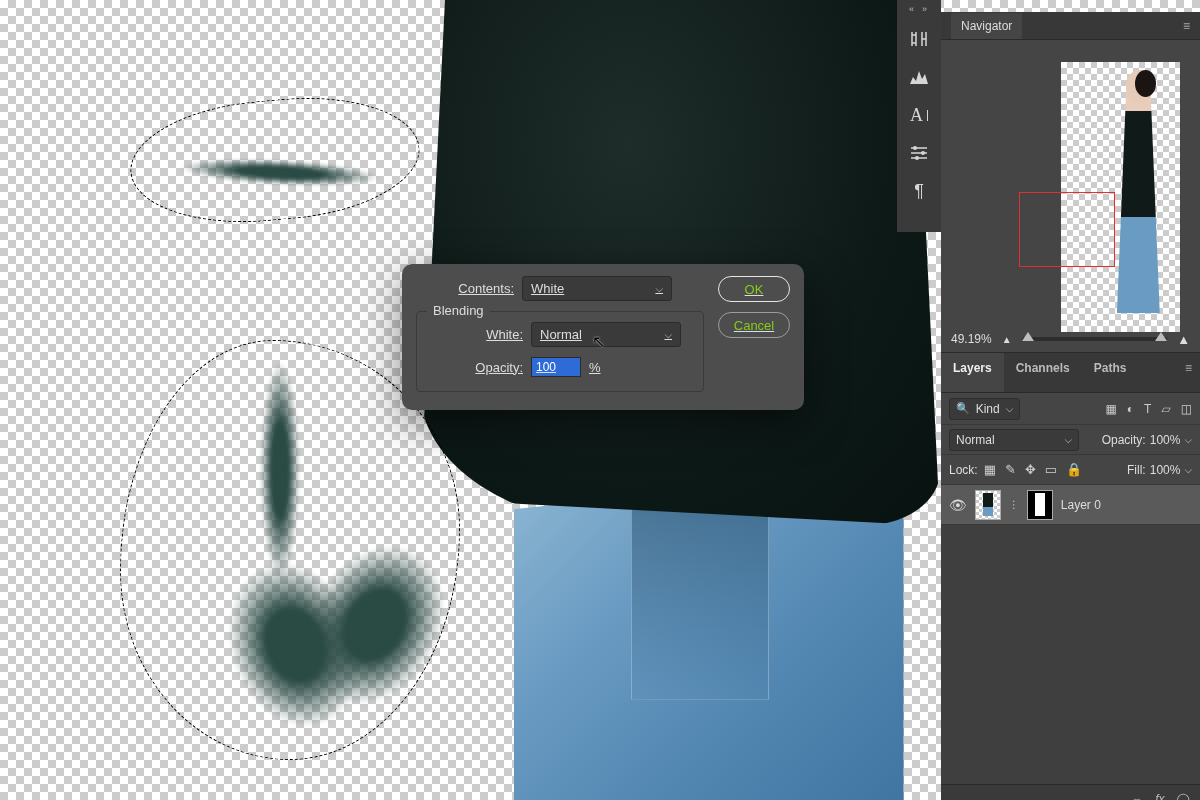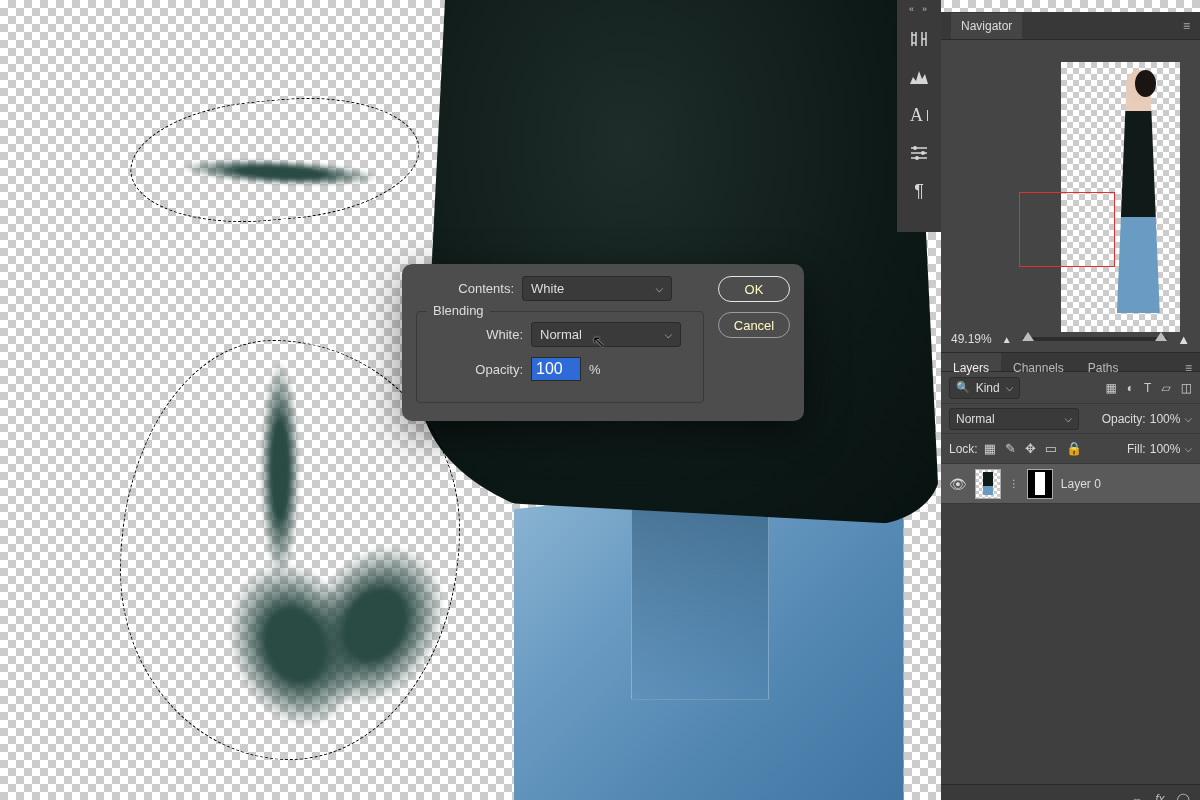--- a/index.html
+++ b/index.html
@@ -65,21 +65,21 @@
     background:linear-gradient(180deg,#e8cdbb 0 12%,#101a18 12% 58%,#6a9bc2 58% 100%);
     clip-path:polygon(25% 0,75% 0,95% 100%,5% 100%);border-radius:10px 10px 0 0;}
   .navHead{position:absolute;left:55%;top:3%;width:22%;height:12%;background:#e6cbb8;border-radius:50%;}
   .navHair{position:absolute;left:62%;top:3%;width:18%;height:10%;background:#1a1412;border-radius:50%;}
   .navViewport{position:absolute;left:-35%;top:48%;width:80%;height:28%;border:1.5px solid #e03030;}
   .zoomRow{height:26px;display:flex;align-items:center;gap:10px;padding:0 10px;background:#454545;}
   .zoomRow .track{flex:1;height:4px;background:#2d2d2d;border-radius:2px;position:relative;}
   .zoomRow .track .h1{position:absolute;left:0;top:-5px;width:0;height:0;border-left:6px solid transparent;border-right:6px solid transparent;border-bottom:9px solid #bdbdbd;}
   .zoomRow .track .h2{position:absolute;right:0;top:-5px;width:0;height:0;border-left:6px solid transparent;border-right:6px solid transparent;border-bottom:9px solid #bdbdbd;}
 
-  .tabsRow{height:20px;display:flex;align-items:stretch;background:#383838;border-top:1px solid #2a2a2a;border-bottom:1px solid #2a2a2a;}
+  .tabsRow{height:41px;display:flex;align-items:stretch;background:#383838;border-top:1px solid #2a2a2a;border-bottom:1px solid #2a2a2a;font-weight:bold;}
   .tabsRow .tab{padding:8px 12px;color:#bbb;cursor:pointer;}
   .tabsRow .tab.active{background:#454545;color:#eee;}
 
   .filterRow{height:32px;display:flex;align-items:center;gap:8px;padding:0 8px;border-bottom:1px solid #383838;}
   .kindSel{display:flex;align-items:center;gap:6px;background:#3a3a3a;border:1px solid #2d2d2d;padding:3px 6px;border-radius:3px;cursor:pointer;}
   .kindSel .mag{font-size:11px;}
   .filterIcons{display:flex;gap:10px;margin-left:auto;color:#ccc;}
   .filterIcons span{cursor:pointer;}
 
   .blendRow,.lockRow{height:30px;display:flex;align-items:center;gap:6px;padding:0 8px;border-bottom:1px solid #383838;}
@@ -102,34 +102,34 @@
   .mask .silh{position:absolute;left:30%;top:10%;width:40%;height:80%;background:#fff;}
   .link{font-size:10px;color:#ccc;}
 
   .layersFill{flex:1;background:#3f3f3f;}
   .layerFooter{height:28px;display:flex;align-items:center;justify-content:flex-end;gap:12px;padding:0 10px;background:#3a3a3a;border-top:1px solid #2a2a2a;color:#bbb;}
   .layerFooter span{cursor:pointer;}
 
   
   .dialog{position:absolute;left:402px;top:264px;width:402px;background:#4d4d4d;border-radius:10px;box-shadow:0 12px 40px rgba(0,0,0,.5);color:#ddd;font-size:13px;overflow:hidden;}
   .dlgTitle{height:30px;background:#fff;color:#000;display:flex;align-items:center;justify-content:center;font-size:13px;font-weight:500;}
-  .dlgBody{display:flex;padding:12px 14px 18px 14px;gap:14px;}
+  .dlgBody{display:flex;padding:12px 14px 18px 14px;gap:14px;text-decoration:underline;}
   .dlgLeft{flex:1;}
   .dlgRow{display:flex;align-items:center;gap:8px;margin-bottom:10px;}
   .dlgRow label{width:98px;text-align:right;color:#ddd;}
   .dlgSelect{flex:0 0 150px;background:#3a3a3a;border:1px solid #2a2a2a;border-radius:3px;padding:4px 8px;display:flex;align-items:center;justify-content:space-between;cursor:pointer;}
   .chev{font-size:10px;color:#bbb;}
-  .fieldset{border:1px solid #3a3a3a;border-radius:4px;padding:10px 8px 11px 8px;margin-top:4px;position:relative;}
+  .fieldset{border:1px solid #3a3a3a;border-radius:4px;padding:10px 8px 4px 8px;margin-top:4px;position:relative;}
   .fieldset .legend{position:absolute;top:-9px;left:10px;background:#4d4d4d;padding:0 6px;color:#ddd;}
-  .numInput{width:50px;background:#fff;color:#000;border:1px solid #2a2a2a;padding:2px 4px;font-size:16px;}
+  .numInput{width:50px;background:#fff;color:#000;border:1px solid #2a2a2a;padding:2px 4px;font-size:12px;}
   .numInput.sel{background:#2e6bd6;color:#fff;}
   .chk{display:flex;align-items:center;gap:8px;color:#888;margin-top:6px;margin-left:6px;}
   .chk .box{width:13px;height:13px;border:1px solid #666;border-radius:2px;background:#3a3a3a;cursor:pointer;}
   .dlgRight{width:72px;display:flex;flex-direction:column;gap:10px;align-items:stretch;}
-  .btn{height:26px;border-radius:14px;border:1px solid #9c9c9c;display:flex;align-items:center;justify-content:center;cursor:pointer;color:#fef9c3;font-size:13px;}
+  .btn{height:26px;border-radius:14px;border:1px solid #9c9c9c;display:flex;align-items:center;justify-content:center;cursor:pointer;color:#84cc16;font-size:13px;}
   .btn.primary{border:1.5px solid #e5e5e5;}
 
   .cursor{position:absolute;left:592px;top:332px;font-size:16px;color:#000;pointer-events:none;text-shadow:0 0 2px #fff;}
 </style>
 </head>
 <body>
 
 <div class="canvas">
   <div class="subject">
     <div class="jeans"></div>

